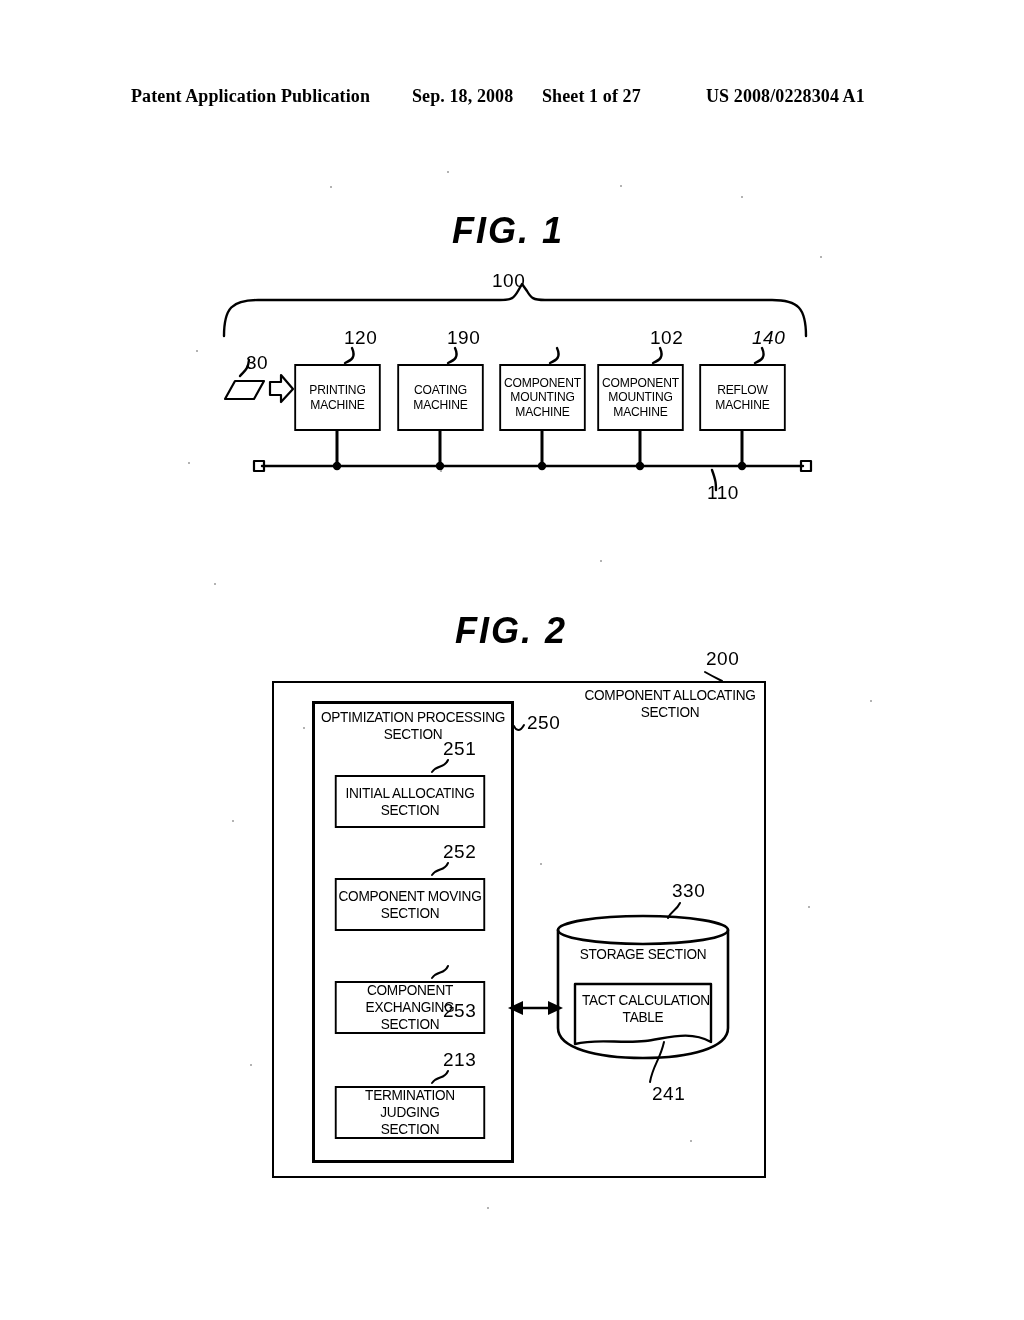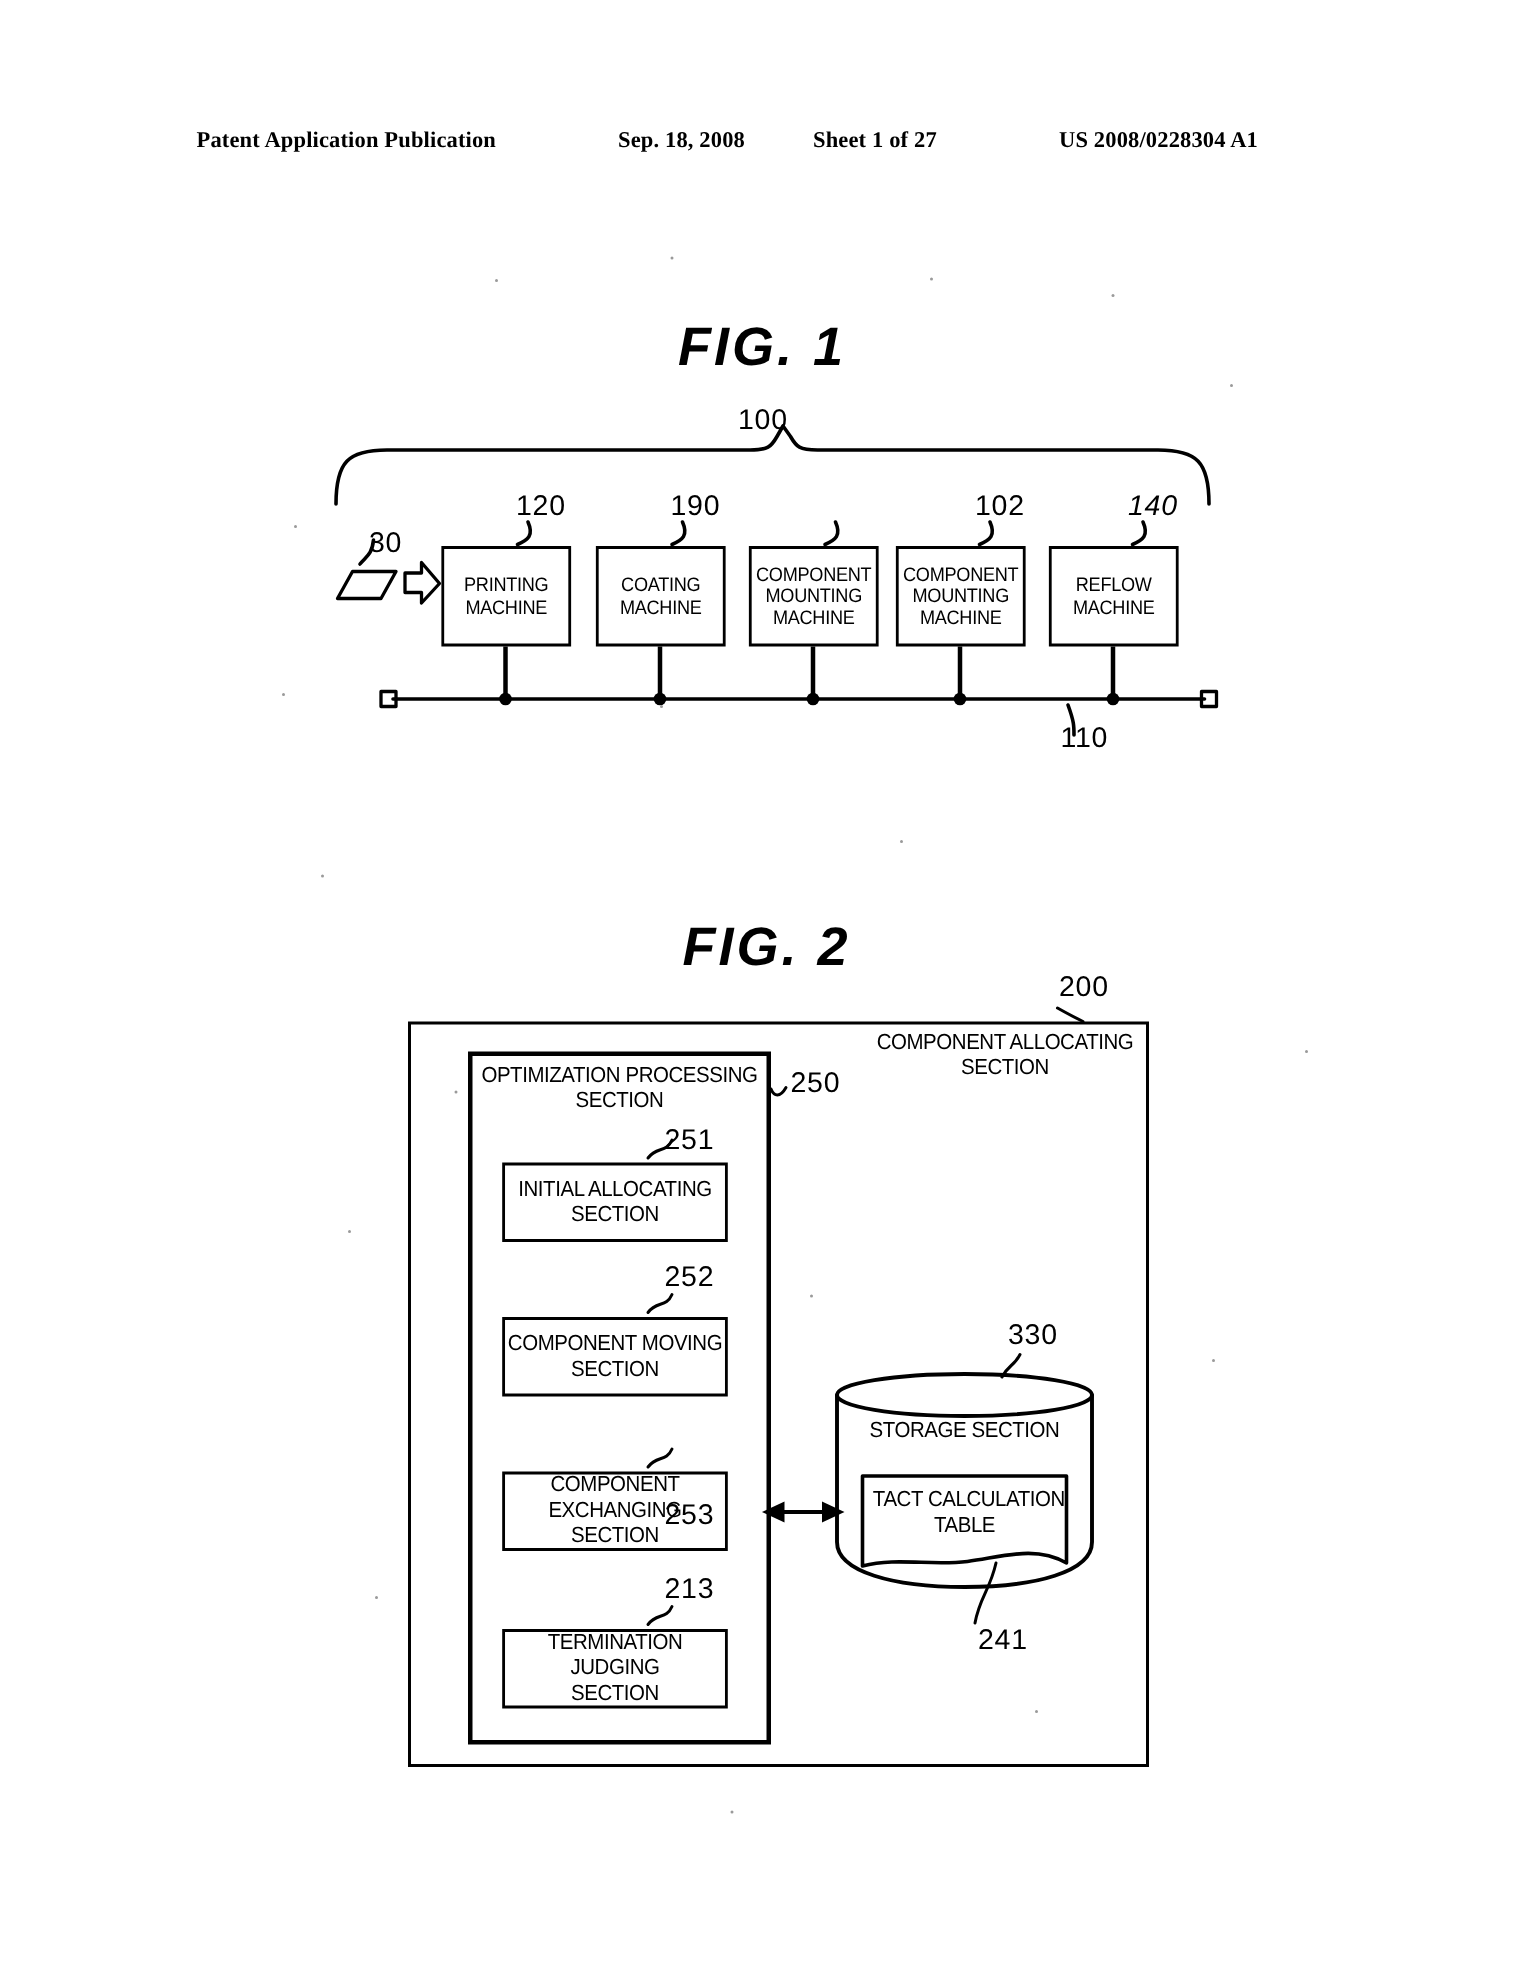--- a/index.html
+++ b/index.html
@@ -19,21 +19,21 @@
 
   
   .page-header {
     position: absolute;
     left: 0;
     top: 86px;
     width: 876px;
     height: 24px;
     font-family: "Liberation Serif", serif;
     font-weight: bold;
-    font-size: 15px;
+    font-size: 18px;
     letter-spacing: 0.1px;
     white-space: nowrap;
   }
   .page-header span { position: absolute; top: 0; }
   .hdr-pub   { left: 131px; }
   .hdr-date  { left: 412px; }
   .hdr-sheet { left: 542px; }
   .hdr-num   { left: 706px; }
 
   
@@ -313,21 +313,21 @@
 
 <div class="f2label" style="left:563px; top:946px; width:160px;">STORAGE SECTION</div>
 
 <div class="f2label" style="left:578px; top:992px; width:130px;">
   <div>TACT CALCULATION</div>
   <div>TABLE</div>
 </div>
 
 <div class="refnum" style="left:706px; top:648px;">200</div>
 <div class="refnum" style="left:527px; top:712px;">250</div>
-<div class="refnum" style="left:443px; top:738px;margin-top:12px;">251</div>
+<div class="refnum" style="left:443px; top:738px;">251</div>
 <div class="refnum" style="left:443px; top:841px;">252</div>
 <div class="refnum" style="left:443px; top:976px;margin-top:24px;">253</div>
 <div class="refnum" style="left:443px; top:1049px;">213</div>
 <div class="refnum" style="left:672px; top:880px;">330</div>
 <div class="refnum" style="left:652px; top:1083px;">241</div>
 
 <div class="speck" style="left:196px; top:350px;"></div>
 <div class="speck" style="left:330px; top:186px;"></div>
 <div class="speck" style="left:447px; top:171px;"></div>
 <div class="speck" style="left:620px; top:185px;"></div>

